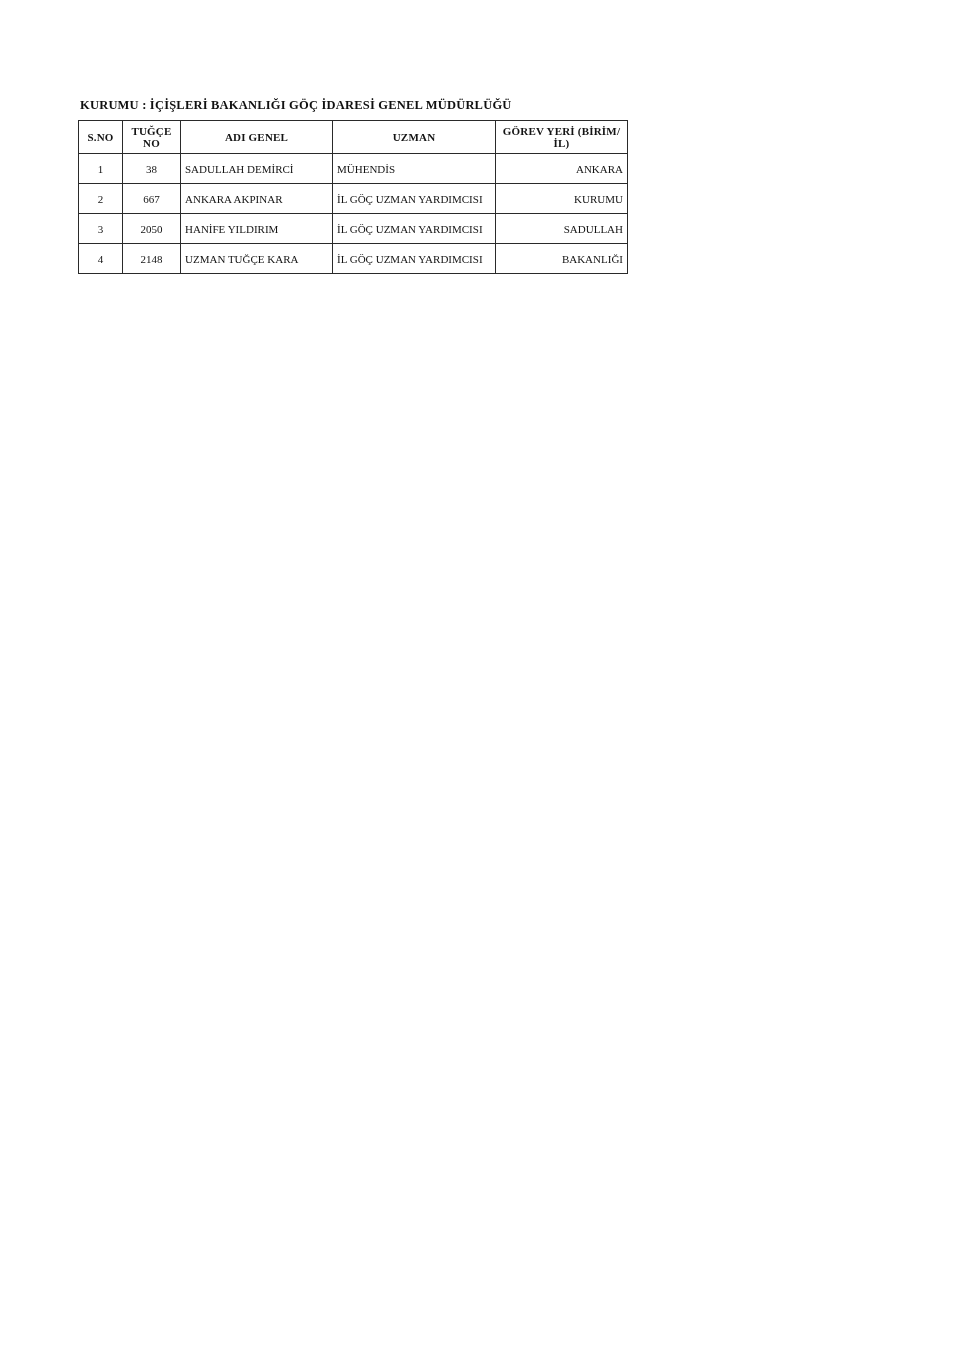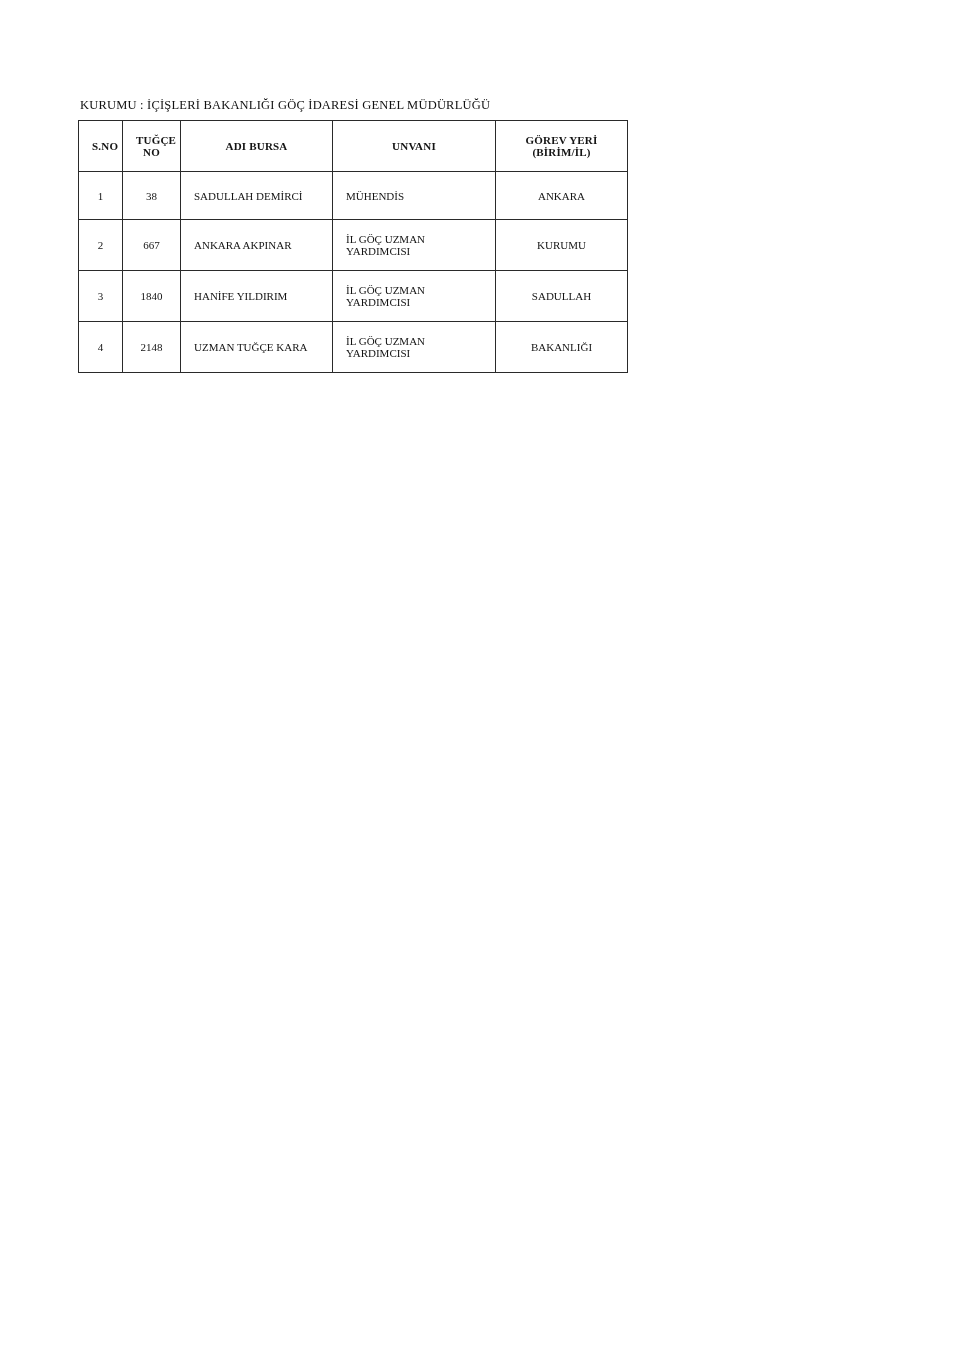--- a/index.html
+++ b/index.html
@@ -21,56 +21,56 @@
     top: 0;
     width: 960px;
     height: 1357px;
     background: #ffffff;
   }
   .doc-heading {
     position: absolute;
     left: 80px;
     top: 98px;
     font-size: 12.5px;
-    font-weight: normal;
+    font-weight: bold;
     letter-spacing: 0.2px;
     white-space: nowrap;
     color: #111111;
   }
   table.roster {
     position: absolute;
     left: 78px;
     top: 120px;
     width: 549px;
     border-collapse: collapse;
     table-layout: fixed;
   }
   table.roster td, table.roster th {
     border: 1px solid #2a2a2a;
-    padding: 13px;
+    padding: 4px;
     height: 21px;
     font-size: 11px;
     color: #141414;
     vertical-align: middle;
   }
   table.roster thead th {
     font-weight: bold;
     text-align: center;
     font-size: 11px;
     letter-spacing: 0.2px;
   }
   col.c-sno { width: 44px; }
   col.c-sicil { width: 58px; }
   col.c-ad { width: 152px; }
   col.c-unvan { width: 163px; }
   col.c-gorev { width: 132px; }
 
   td.center { text-align: center; }
   td.left { text-align: left; padding-left: 4px; }
-  td.leftpad { text-align: center; padding-left: 7px; }
+  td.leftpad { text-align: right; padding-left: 7px; }
 
   .hdr-sno { font-size: 10.5px; }
   .hdr-sicil { font-size: 10.5px; }
   .hdr-gorev { font-size: 10.5px; }
 </style>
 </head>
 <body>
 
 <div class="page">
 
@@ -81,43 +81,43 @@
       <col class="c-sno">
       <col class="c-sicil">
       <col class="c-ad">
       <col class="c-unvan">
       <col class="c-gorev">
     </colgroup>
     <thead>
       <tr>
         <th class="hdr-sno">S.NO</th>
         <th class="hdr-sicil">TUĞÇE NO</th>
-        <th>ADI BURSA</th>
-        <th>UNVANI</th>
+        <th>ADI GENEL</th>
+        <th>UZMAN</th>
         <th class="hdr-gorev">GÖREV YERİ (BİRİM/İL)</th>
       </tr>
     </thead>
     <tbody>
       <tr>
         <td class="center">1</td>
         <td class="center">38</td>
         <td class="left">SADULLAH DEMİRCİ</td>
         <td class="left">MÜHENDİS</td>
         <td class="leftpad">ANKARA</td>
       </tr>
       <tr>
         <td class="center">2</td>
         <td class="center">667</td>
         <td class="left">ANKARA AKPINAR</td>
         <td class="left">İL GÖÇ UZMAN YARDIMCISI</td>
         <td class="leftpad">KURUMU</td>
       </tr>
       <tr>
         <td class="center">3</td>
-        <td class="center">1840</td>
+        <td class="center">2050</td>
         <td class="left">HANİFE YILDIRIM</td>
         <td class="left">İL GÖÇ UZMAN YARDIMCISI</td>
         <td class="leftpad">SADULLAH</td>
       </tr>
       <tr>
         <td class="center">4</td>
         <td class="center">2148</td>
         <td class="left">UZMAN TUĞÇE KARA</td>
         <td class="left">İL GÖÇ UZMAN YARDIMCISI</td>
         <td class="leftpad">BAKANLIĞI</td>

